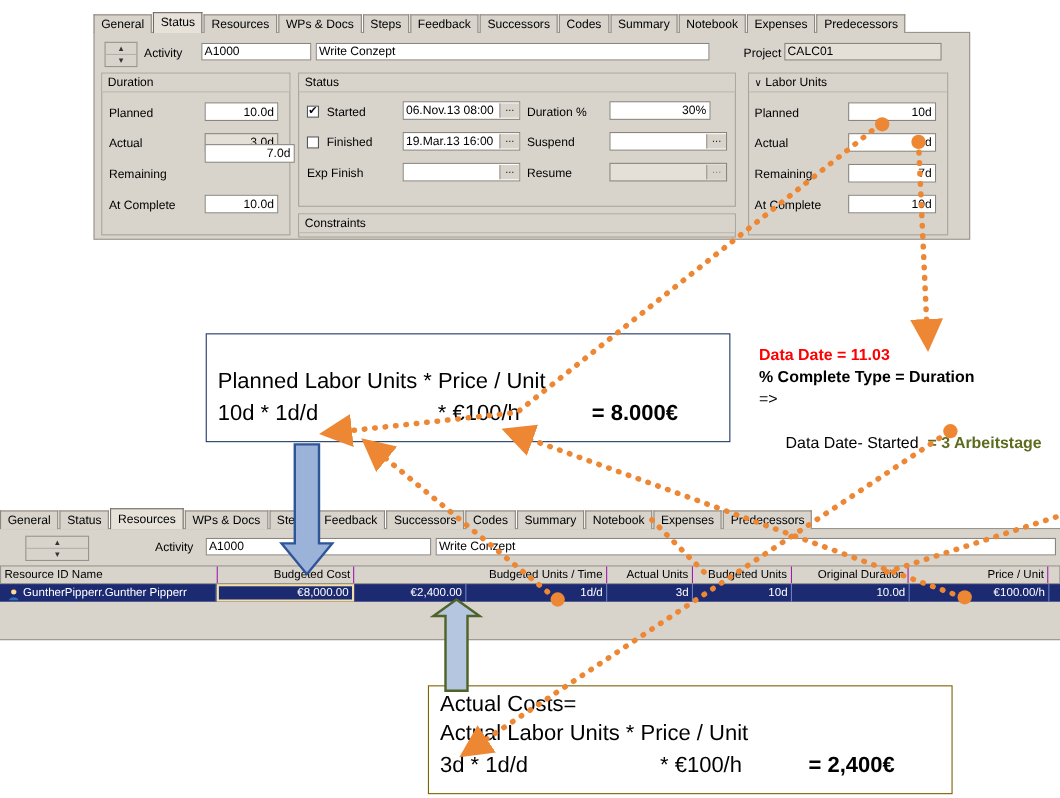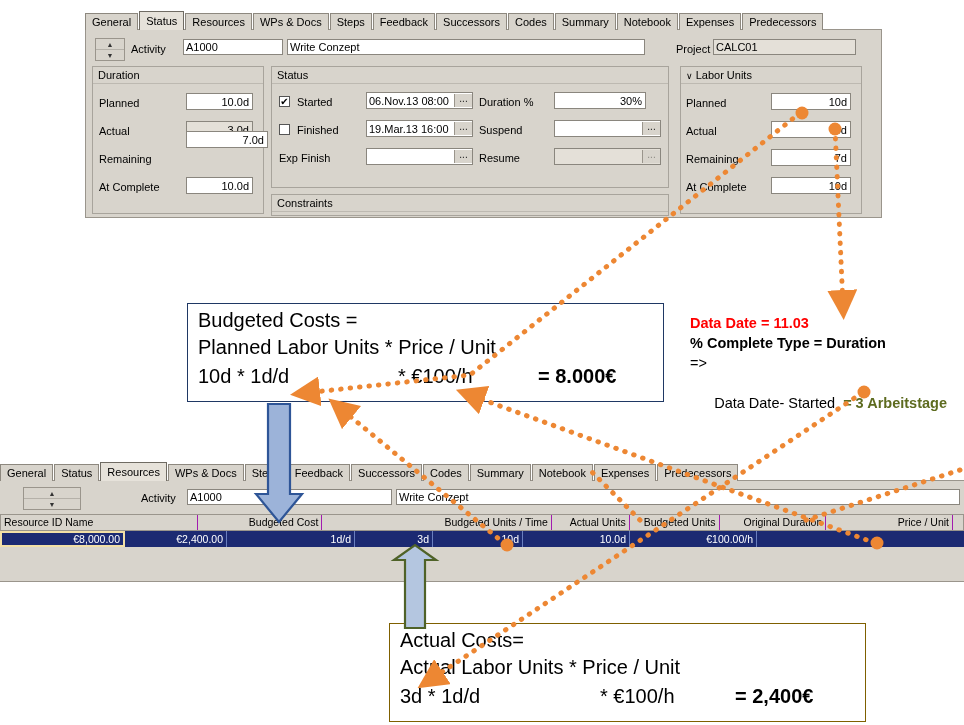--- a/index.html
+++ b/index.html
@@ -212,32 +212,41 @@
     <div class="gh" style="width:102px;text-align:right;margin-top:19px;">Actual Cost</div>
     <div class="gh" style="width:128px;text-align:right;">Budgeted Units / Time</div>
     <div class="gh" style="width:78px;text-align:right;">Actual Units</div>
     <div class="gh" style="width:90px;text-align:right;">Budgeted Units</div>
     <div class="gh" style="width:107px;text-align:right;">Original Duration</div>
     <div class="gh" style="width:127px;text-align:right;">Price / Unit</div>
     <div class="gh" style="width:10px;border-right:none;"></div>
   </div>
 
   <div class="gridrow" style="left:0px;top:531px;width:964px;">
+    <div class="gc" style="width:197px;text-align:left;display:flex;align-items:center;">
+      <span class="avatar">
+        <svg width="11" height="11" viewBox="0 0 11 11">
+            <circle cx="5.5" cy="3" r="2.4" fill="#ffd9a0"></circle>
+            <path d="M1.2 11 C1.2 7 9.8 7 9.8 11 Z" fill="#2d6fb5"></path>
+            <path d="M3.3 1.6 a2.4 2.4 0 0 1 4.4 0.4 l-0.6 -0.1 a2 2 0 0 0 -3.5 0 z" fill="#6b4a1a"></path>
+          </svg>
+      </span>
+      <span>GuntherPipperr.Gunther Pipperr</span>
+    </div>
     <div class="gc sel" style="width:125px;text-align:right;">€8,000.00</div>
     <div class="gc" style="width:102px;text-align:right;padding-left:41px;">€2,400.00</div>
     <div class="gc" style="width:128px;text-align:right;">1d/d</div>
     <div class="gc" style="width:78px;text-align:right;">3d</div>
     <div class="gc" style="width:90px;text-align:right;">10d</div>
     <div class="gc" style="width:107px;text-align:right;">10.0d</div>
     <div class="gc" style="width:127px;text-align:right;">€100.00/h</div>
     <div class="gc" style="width:10px;border-right:none;"></div>
   </div>
 
   <div class="callout" style="left:187px;top:303px;width:477px;height:99px;border:1px solid #1f3864;">
-    <div class="line" style="position:absolute;left:10px;top:3px;">Budgeted Costs =</div>
     <div class="line" style="position:absolute;left:10px;top:30px;">Planned Labor Units * Price / Unit</div>
     <div class="line" style="position:absolute;left:10px;top:59px;">10d * 1d/d</div>
     <div class="line" style="position:absolute;left:210px;top:59px;">* €100/h</div>
     <div class="line b" style="position:absolute;left:350px;top:59px;">= 8.000€</div>
   </div>
 
   <div class="callout" style="left:389px;top:623px;width:477px;height:99px;border:1px solid #7f6000;">
     <div class="line" style="position:absolute;left:10px;top:3px;">Actual Costs=</div>
     <div class="line" style="position:absolute;left:10px;top:30px;">Actual Labor Units * Price / Unit</div>
     <div class="line" style="position:absolute;left:10px;top:59px;">3d * 1d/d</div>

